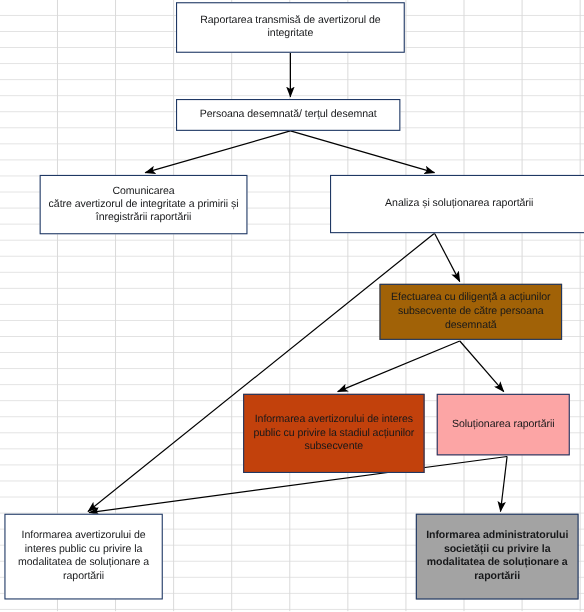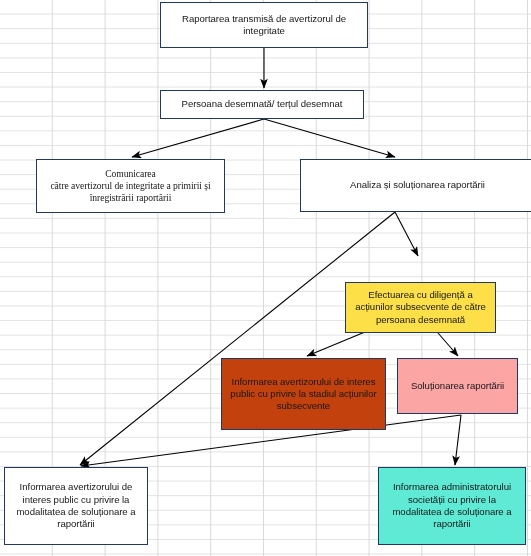--- a/index.html
+++ b/index.html
@@ -80,36 +80,36 @@
       </g>
   </svg>
 
   <div id="nodes">
       <div class="node" style="left: 160px; top: 2px; width: 208px; height: 46px; border-color: rgb(31, 56, 100); background: rgb(255, 255, 255); color: rgb(23, 24, 26);">
         <span>Raportarea transmisă de avertizorul de integritate</span>
       </div>
       <div class="node" style="left: 160px; top: 90px; width: 204px; height: 29px; border-color: rgb(31, 56, 100); background: rgb(255, 255, 255); color: rgb(23, 24, 26);">
         <span>Persoana desemnată/ terțul desemnat</span>
       </div>
-      <div class="node" style="left: 36px; top: 159px; width: 189px; height: 54px; border-color: rgb(31, 56, 100); background: rgb(255, 255, 255); color: rgb(23, 24, 26); font-family: Liberation Serif, serif;">
+      <div class="node" style="left: 36px; top: 159px; width: 189px; height: 54px; border-color: rgb(31, 56, 100); background: rgb(255, 255, 255); color: rgb(23, 24, 26);">
         <span>Comunicarea<br>către avertizorul de integritate a primirii și înregistrării raportării</span>
       </div>
       <div class="node" style="left: 300px; top: 159px; width: 235px; height: 53px; border-color: rgb(31, 56, 100); background: rgb(255, 255, 255); color: rgb(23, 24, 26);">
         <span>Analiza și soluționarea raportării</span>
       </div>
-      <div class="node" style="left: 345px; top: 258px; width: 151px; height: 51px; border-color: rgb(31, 56, 100); background: #fde047; color: rgb(23, 24, 26); margin-top: 24px;">
+      <div class="node" style="left: 345px; top: 258px; width: 166px; height: 51px; border-color: rgb(31, 56, 100); background: #a16207; color: rgb(23, 24, 26);">
         <span>Efectuarea  cu diligență a acțiunilor subsecvente de către persoana desemnată</span>
       </div>
       <div class="node" style="left: 221px; top: 358px; width: 165px; height: 72px; border-color: rgb(31, 56, 100); background: #c2410c; color: rgb(23, 24, 26);">
         <span>Informarea avertizorului de interes public cu privire la stadiul acțiunilor subsecvente</span>
       </div>
       <div class="node" style="left: 397px; top: 358px; width: 121px; height: 56px; border-color: rgb(31, 56, 100); background: #fca5a5; color: rgb(23, 24, 26);">
         <span>Soluționarea raportării</span>
       </div>
       <div class="node" style="left: 4px; top: 467px; width: 144px; height: 78px; border-color: rgb(31, 56, 100); background: rgb(255, 255, 255); color: rgb(23, 24, 26);">
         <span>Informarea avertizorului de interes public cu privire la modalitatea de soluționare a raportării</span>
       </div>
-      <div class="node" style="left: 378px; top: 467px; width: 148px; height: 78px; border-color: rgb(31, 56, 100); background: #5eead4; color: rgb(23, 24, 26);">
+      <div class="node" style="left: 378px; top: 467px; width: 148px; height: 78px; border-color: rgb(31, 56, 100); background: #a3a3a3; color: rgb(23, 24, 26); font-weight: bold;">
         <span>Informarea administratorului societății cu privire la modalitatea de soluționare a raportării</span>
       </div>
     </div>
 
 </div>
 
 </body></html>

